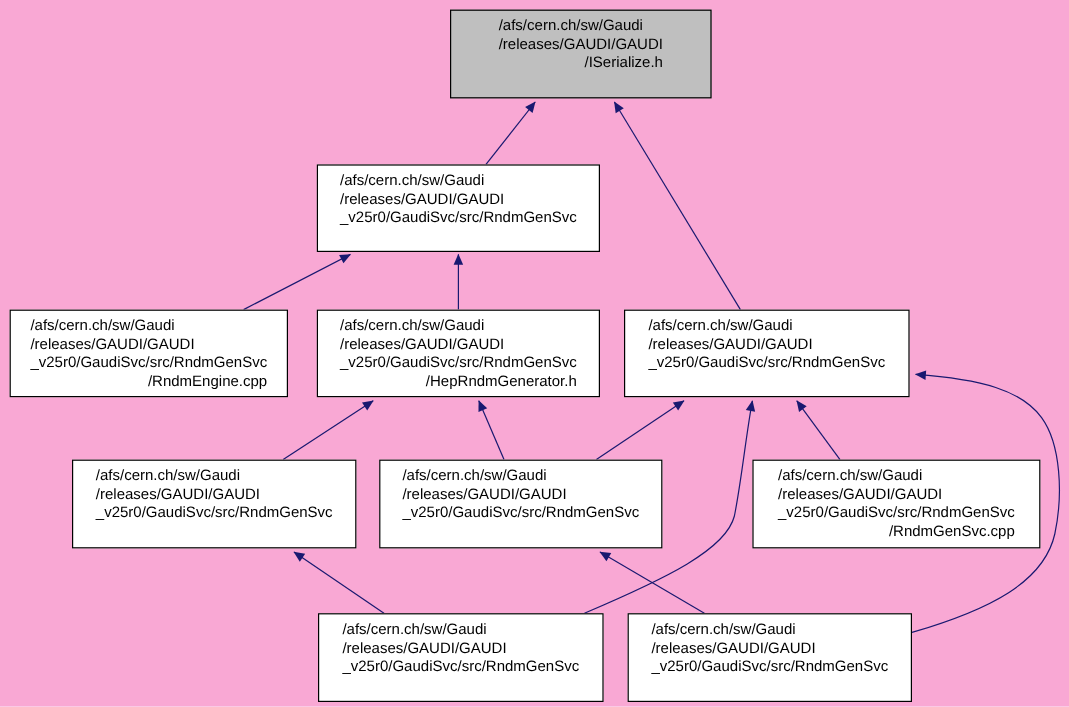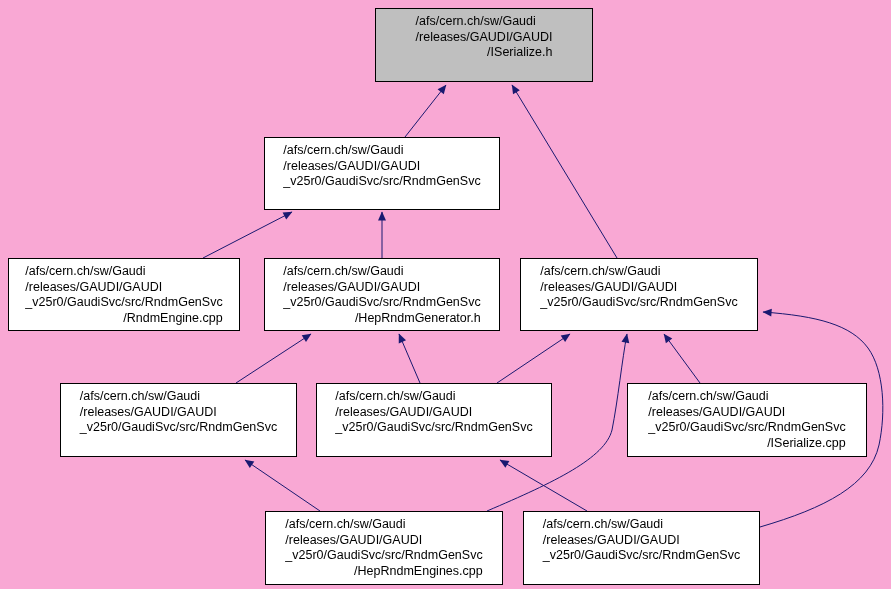--- a/index.html
+++ b/index.html
@@ -109,30 +109,29 @@
       <span>/releases/GAUDI/GAUDI</span>
       <span>_v25r0/GaudiSvc/src/RndmGenSvc</span>
     </div>
   </div>
 
   <div class="node" style="left:627px; top:383px; width:240px; height:74px;">
     <div class="ntext">
       <span>/afs/cern.ch/sw/Gaudi</span>
       <span>/releases/GAUDI/GAUDI</span>
       <span>_v25r0/GaudiSvc/src/RndmGenSvc</span>
-      <span class="center">/ISerialize.cpp</span>
+      <span class="center">/RndmGenSvc.cpp</span>
     </div>
   </div>
 
   <div class="node" style="left:265px; top:511px; width:238px; height:74px;">
     <div class="ntext">
       <span>/afs/cern.ch/sw/Gaudi</span>
       <span>/releases/GAUDI/GAUDI</span>
       <span>_v25r0/GaudiSvc/src/RndmGenSvc</span>
-      <span class="center">/HepRndmEngines.cpp</span>
     </div>
   </div>
 
   <div class="node" style="left:523px; top:511px; width:237px; height:74px;">
     <div class="ntext">
       <span>/afs/cern.ch/sw/Gaudi</span>
       <span>/releases/GAUDI/GAUDI</span>
       <span>_v25r0/GaudiSvc/src/RndmGenSvc</span>
     </div>
   </div>

